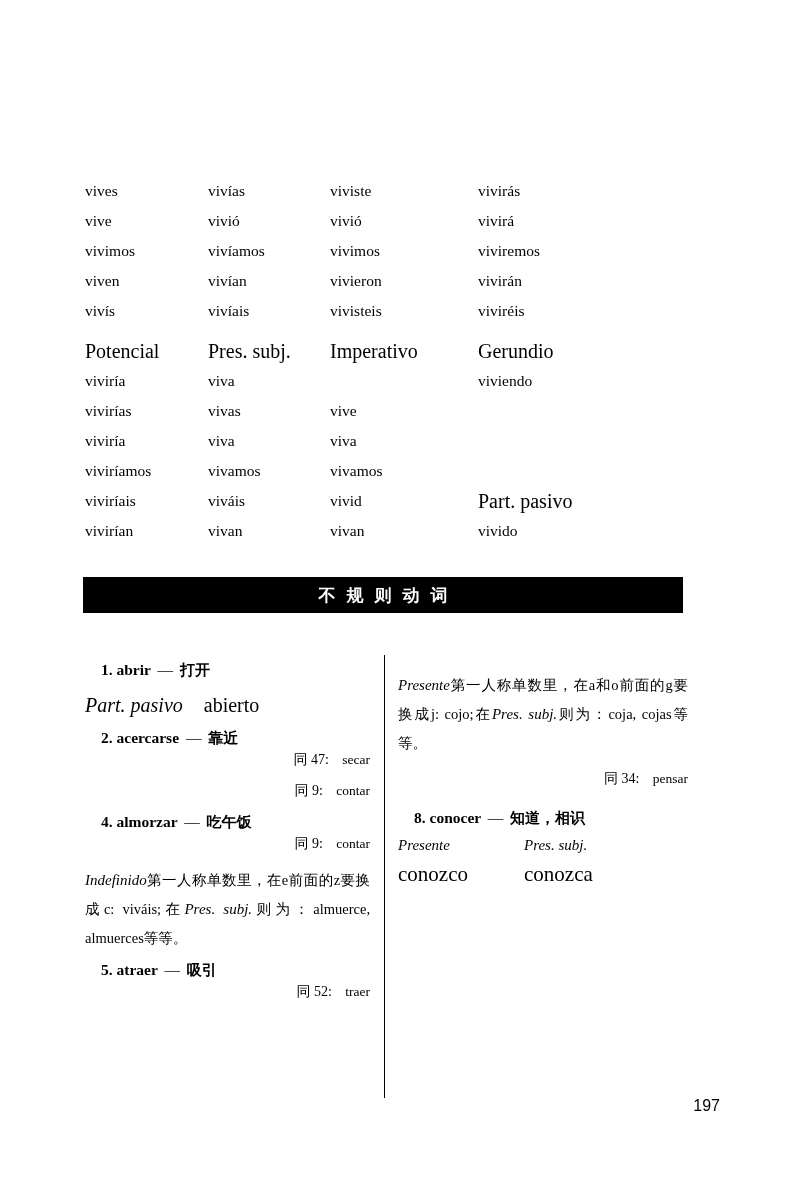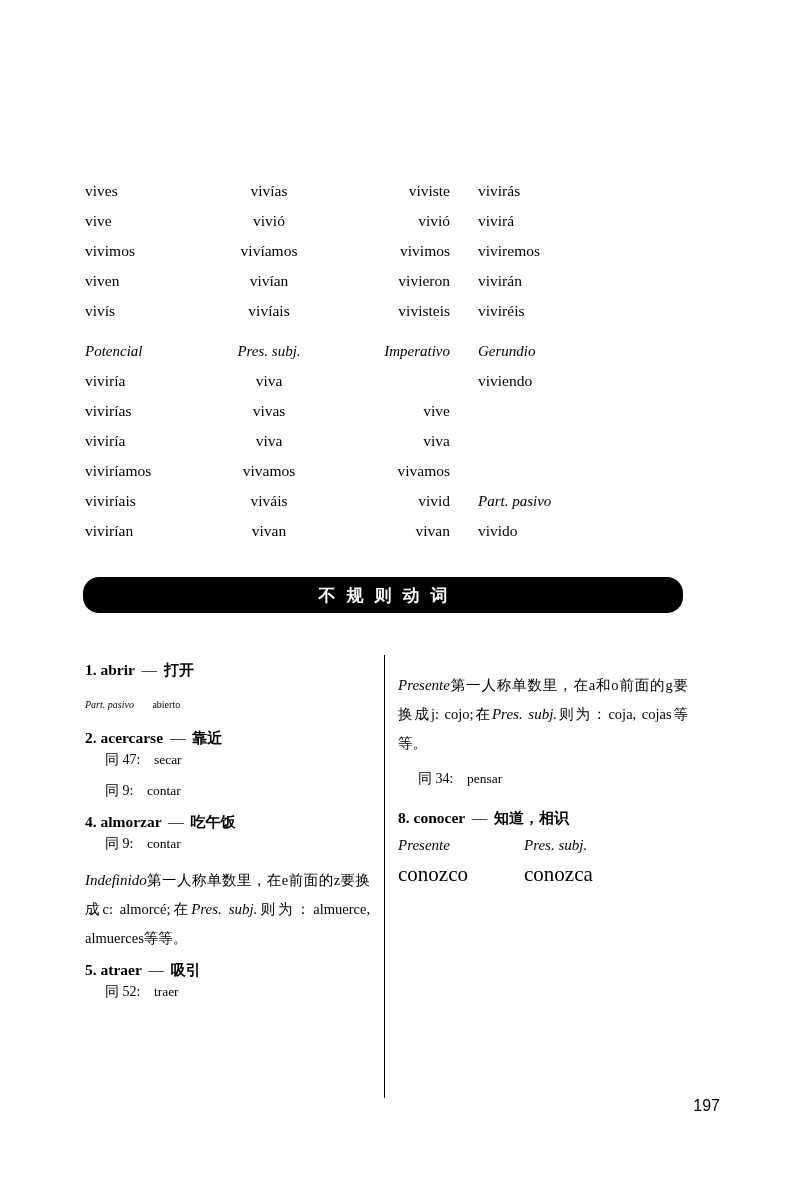--- a/index.html
+++ b/index.html
@@ -34,38 +34,36 @@
     display: flex;
     height: 30px;
     align-items: flex-start;
   }
   .conj-cell {
     font-size: 15.5px;
     line-height: 18px;
     white-space: nowrap;
   }
   .conj-cell.c1 { width: 123px; }
-  .conj-cell.c2 { width: 122px; text-align: center; }
-  .conj-cell.c3 { width: 120px; text-align: right; }
+  .conj-cell.c2 { width: 122px; }
+  .conj-cell.c3 { width: 120px; }
   .conj-cell.c4 { width: 150px; margin-left: 28px; }
   .conj-cell.hdr {
-    font-style: italic;
-    font-size: 15px;
+    font-size: 20px;
   }
 
   
   .banner {
     position: absolute;
     left: 83px;
     top: 577px;
     width: 600px;
     height: 36px;
     background: #000000;
     color: #ffffff;
-    border-radius: 16px;
   }
   .banner-text {
     position: absolute;
     left: 0;
     right: 0;
     top: 50%;
     transform: translateY(-50%);
     text-align: center;
     font-family: "DejaVu Sans", sans-serif;
     font-size: 17px;
@@ -89,47 +87,48 @@
     position: absolute;
     top: 659px;
   }
   #col-left  { left: 85px;  width: 285px; }
   #col-right { left: 398px; width: 290px; }
 
   .entry-title {
     font-size: 15.5px;
     font-weight: bold;
     line-height: 22px;
-    margin: 0 0 0 0;
+    margin: 0 0 0 16px;
     white-space: nowrap;
   }
   .entry-title .cn {
     font-family: "DejaVu Sans", sans-serif;
     font-size: 15px;
     font-weight: bold;
   }
   .entry-title .dash {
     font-weight: normal;
     padding: 0 3px;
   }
 
   .ref-line {
     font-size: 14px;
     line-height: 20px;
-    margin-left: 20px;
-    white-space: nowrap;
+    margin-left: 38px;
+    white-space: nowrap;
+    text-align: right;
   }
   .ref-line .cn {
     font-family: "DejaVu Sans", sans-serif;
     font-size: 14px;
   }
   .ref-line .word { margin-left: 10px; font-size: 13.5px; }
 
   .pp-line {
-    font-size: 10px;
+    font-size: 20px;
     line-height: 20px;
     white-space: nowrap;
   }
   .pp-line .lbl { font-style: italic; }
   .pp-line .val { margin-left: 16px; }
 
   .note {
     font-size: 14.5px;
     line-height: 29px;
     text-align: justify;
@@ -308,21 +307,21 @@
       <span class="cn">吃午饭</span>
     </div>
     <div class="ref-line">
       <span class="cn">同</span>
       <span>9:</span>
       <span class="word">contar</span>
     </div>
     <div class="sp-12"></div>
 
     <div class="note">
-      <span class="it">Indefinido</span><span>第一人称单数里，在</span><span class="ro">e</span><span>前面的</span><span class="ro">z</span><span>要换成</span><span class="ro">c: almorcé;</span><span>在</span><span class="it">Pres. subj.</span><span>则为：</span><span class="ro">almuerce, almuerces</span><span>等等。</span>
+      <span class="it">Indefinido</span><span>第一人称单数里，在</span><span class="ro">e</span><span>前面的</span><span class="ro">z</span><span>要换成</span><span class="ro">c: viváis;</span><span>在</span><span class="it">Pres. subj.</span><span>则为：</span><span class="ro">almuerce, almuerces</span><span>等等。</span>
     </div>
     <div class="sp-6"></div>
 
     <div class="entry-title">
       <span>5.</span>
       <span>atraer</span>
       <span class="dash">—</span>
       <span class="cn">吸引</span>
     </div>
     <div class="ref-line">

